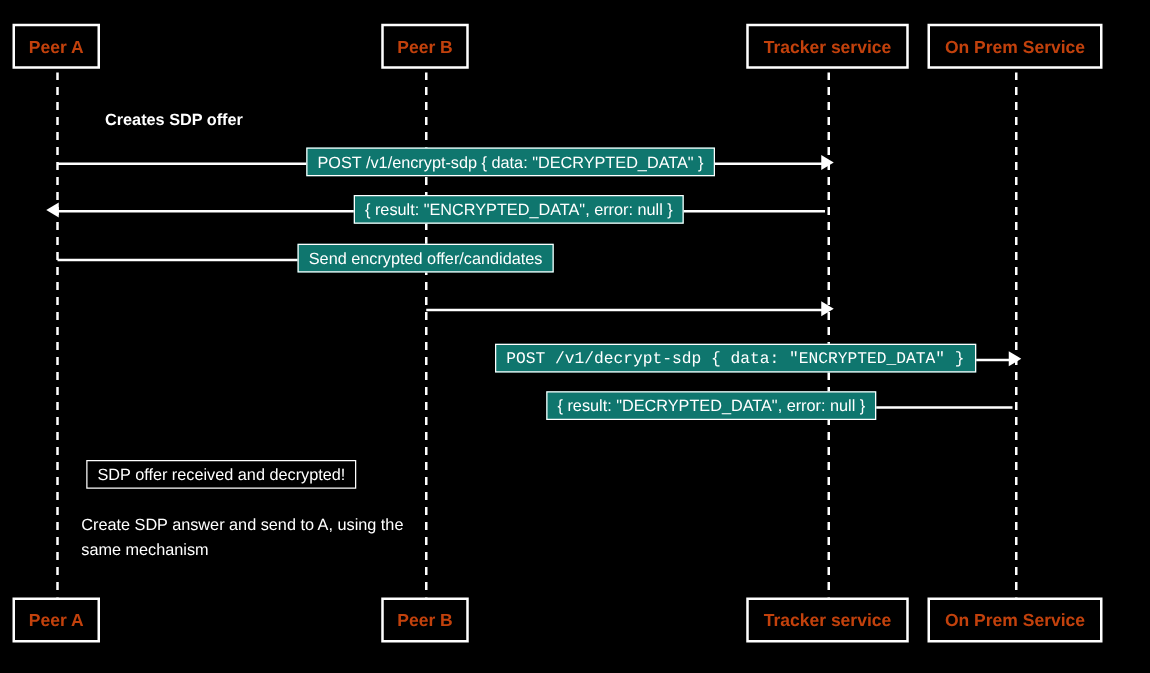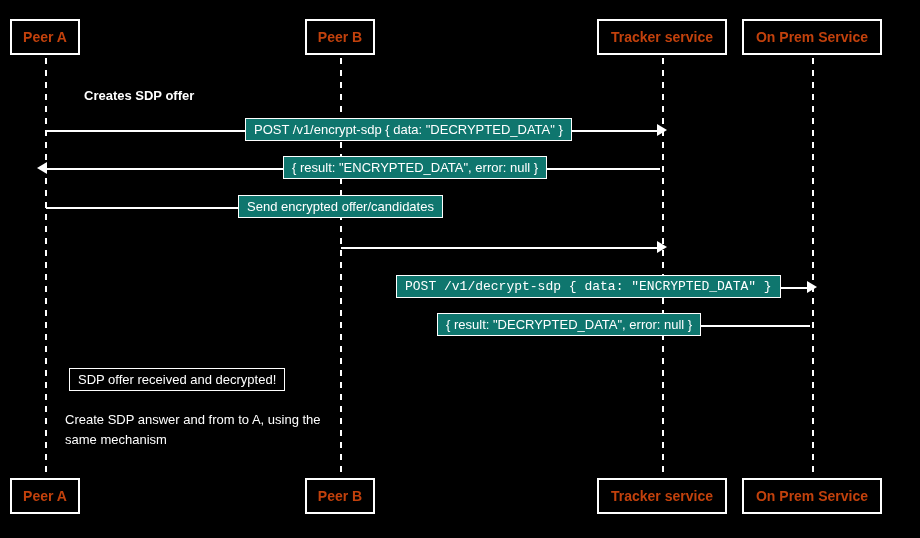--- a/index.html
+++ b/index.html
@@ -172,17 +172,17 @@
   <div class="arrow-head-left" style="left:654px; top:319px;"></div>
   <div class="msg-label" style="left:437px; top:313px;">
     <span>{ result: "DECRYPTED_DATA", error: null }</span>
   </div>
 
   <div class="note-box" style="left:69px; top:368px;">
     <span>SDP offer received and decrypted!</span>
   </div>
 
   <div class="note-text" style="left:65px; top:410px; width:265px; line-height:1.5;">
-    <span>Create SDP answer and from to A,
+    <span>Create SDP answer and send to A,
 using the same mechanism</span>
   </div>
 
 </div>
 
 </body></html>

